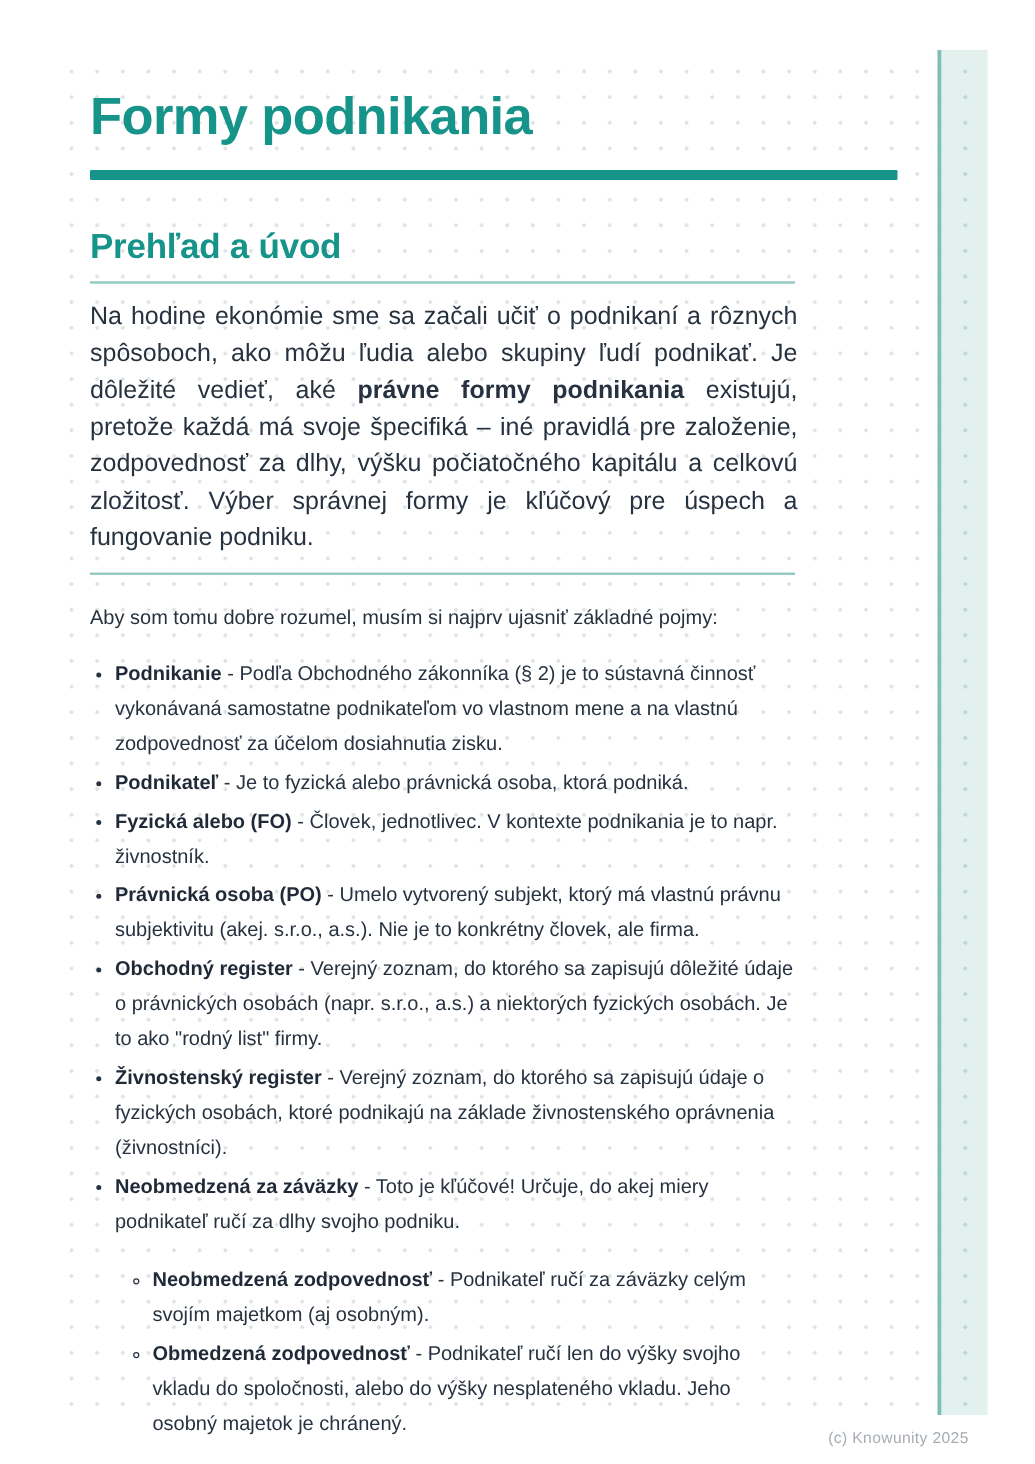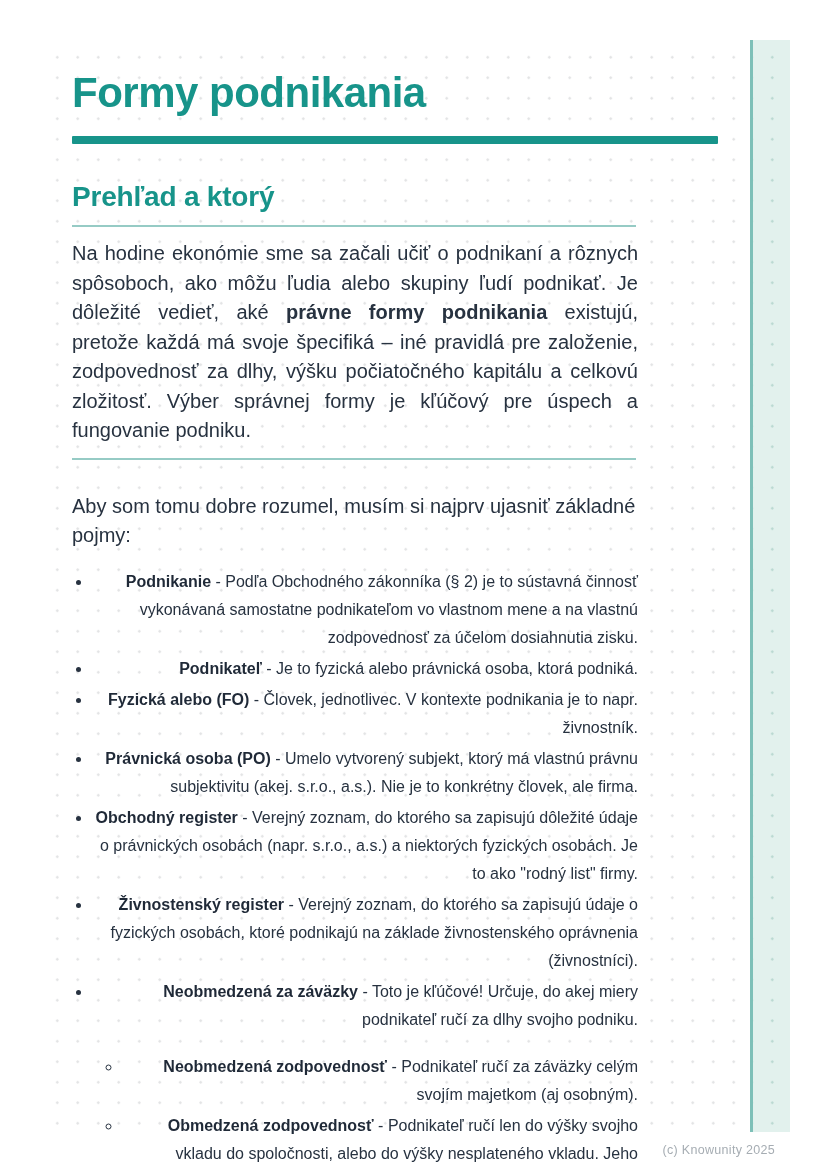--- a/index.html
+++ b/index.html
@@ -45,27 +45,27 @@
   .h2-second { margin-top:21px; }
   .heading-underline {
     height:2px; width:564px; background:#96cbc5; margin-top:12px;
   }
   p.intro {
     margin-top:12px; width:566px;
     font-size:20px; line-height:29.5px; text-align:justify;
   }
   p.intro .b { font-weight:bold; }
   p.lead {
-    margin-top:32px; width:566px; font-size:20px; line-height:29.5px;
+    margin-top:20px; width:566px; font-size:16px; line-height:29.5px;
   }
   ul.def-list {
     margin-top:17px; width:566px; list-style:disc outside;
     padding-left:20px; font-size:16px; line-height:28px;
   }
-  ul.def-list > li { margin-bottom:3px;text-align:right; }
+  ul.def-list > li { margin-bottom:3px; }
   ul.sub-list {
     list-style:circle outside; padding-left:30px; margin-top:19px;
   }
   ul.sub-list > li { margin-bottom:3px; }
   .term { font-weight:bold; color:#1f2937; }
   .copyright {
     position:absolute; top:1143px; right:53px; z-index:3;
     font-size:12.5px; letter-spacing:0.3px; color:#a6adb3;
   }
 </style>
@@ -73,21 +73,21 @@
 <body>
 
 <div class="dot-grid"></div>
 <div class="margin-stripe"></div>
 
 <div class="content">
 
   <h1 class="page-title">Formy podnikania</h1>
   <div class="title-rule"></div>
 
-  <h2 class="section-heading h2-first">Prehľad a ktorý</h2>
+  <h2 class="section-heading h2-first">Prehľad a úvod</h2>
   <div class="heading-underline"></div>
 
   <p class="intro"><span>Na hodine ekonómie sme sa začali učiť o podnikaní a rôznych spôsoboch, ako môžu ľudia alebo skupiny ľudí podnikať. Je dôležité vedieť, aké </span><span class="b">právne formy podnikania</span><span> existujú, pretože každá má svoje špecifiká – iné pravidlá pre založenie, zodpovednosť za dlhy, výšku počiatočného kapitálu a celkovú zložitosť. Výber správnej formy je kľúčový pre úspech a fungovanie podniku.</span></p>
 
   <div class="heading-underline"></div>
 
   <p class="lead">Aby som tomu dobre rozumel, musím si najprv ujasniť základné pojmy:</p>
 
   <ul class="def-list">
     <li><span class="term">Podnikanie</span><span> - Podľa Obchodného zákonníka (§ 2) je to sústavná činnosť vykonávaná samostatne podnikateľom vo vlastnom mene a na vlastnú zodpovednosť za účelom dosiahnutia zisku.</span></li>

